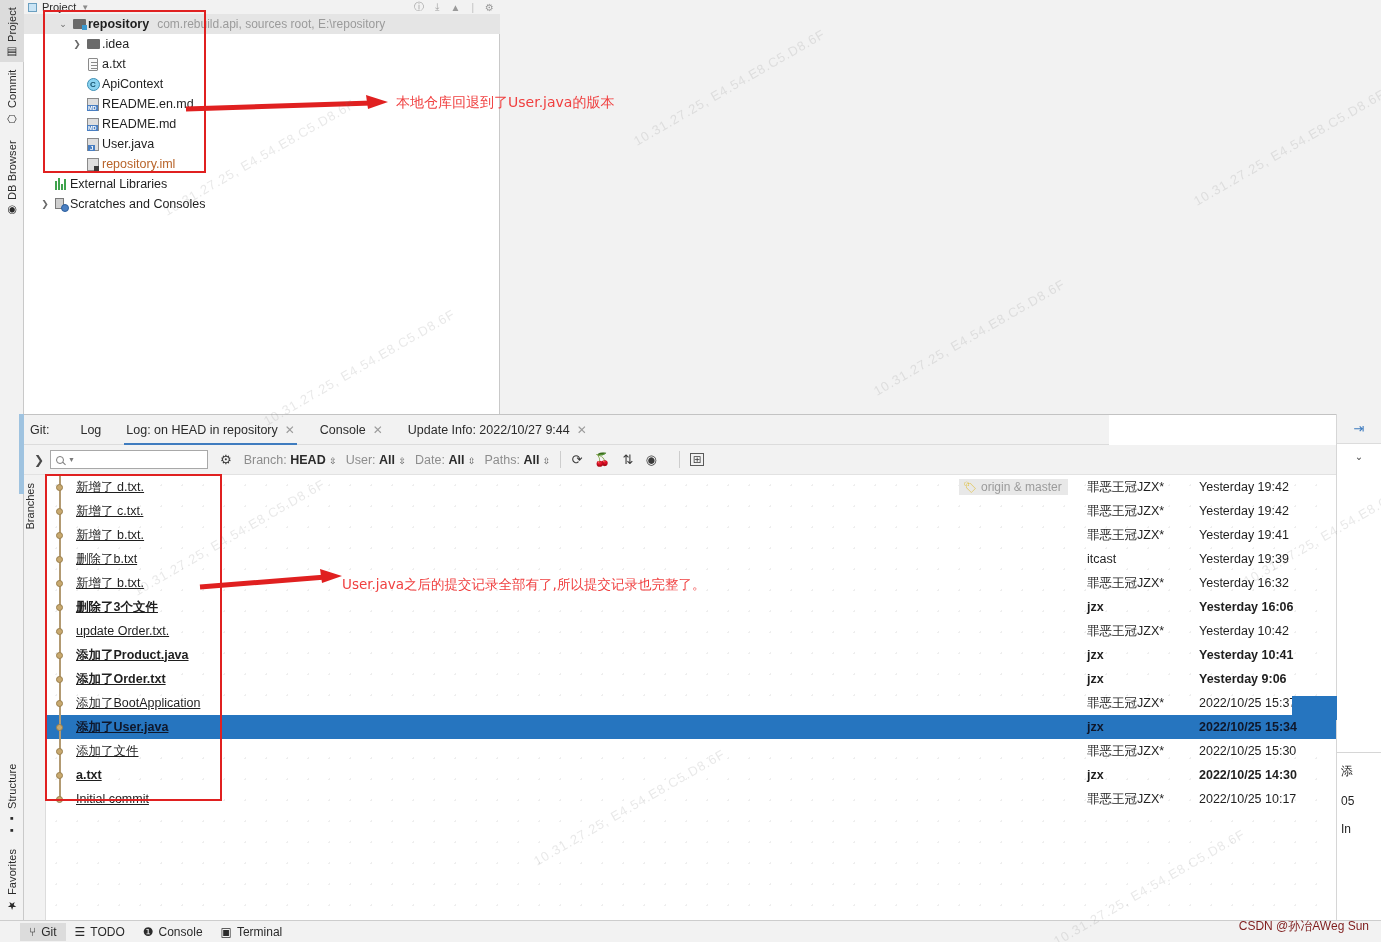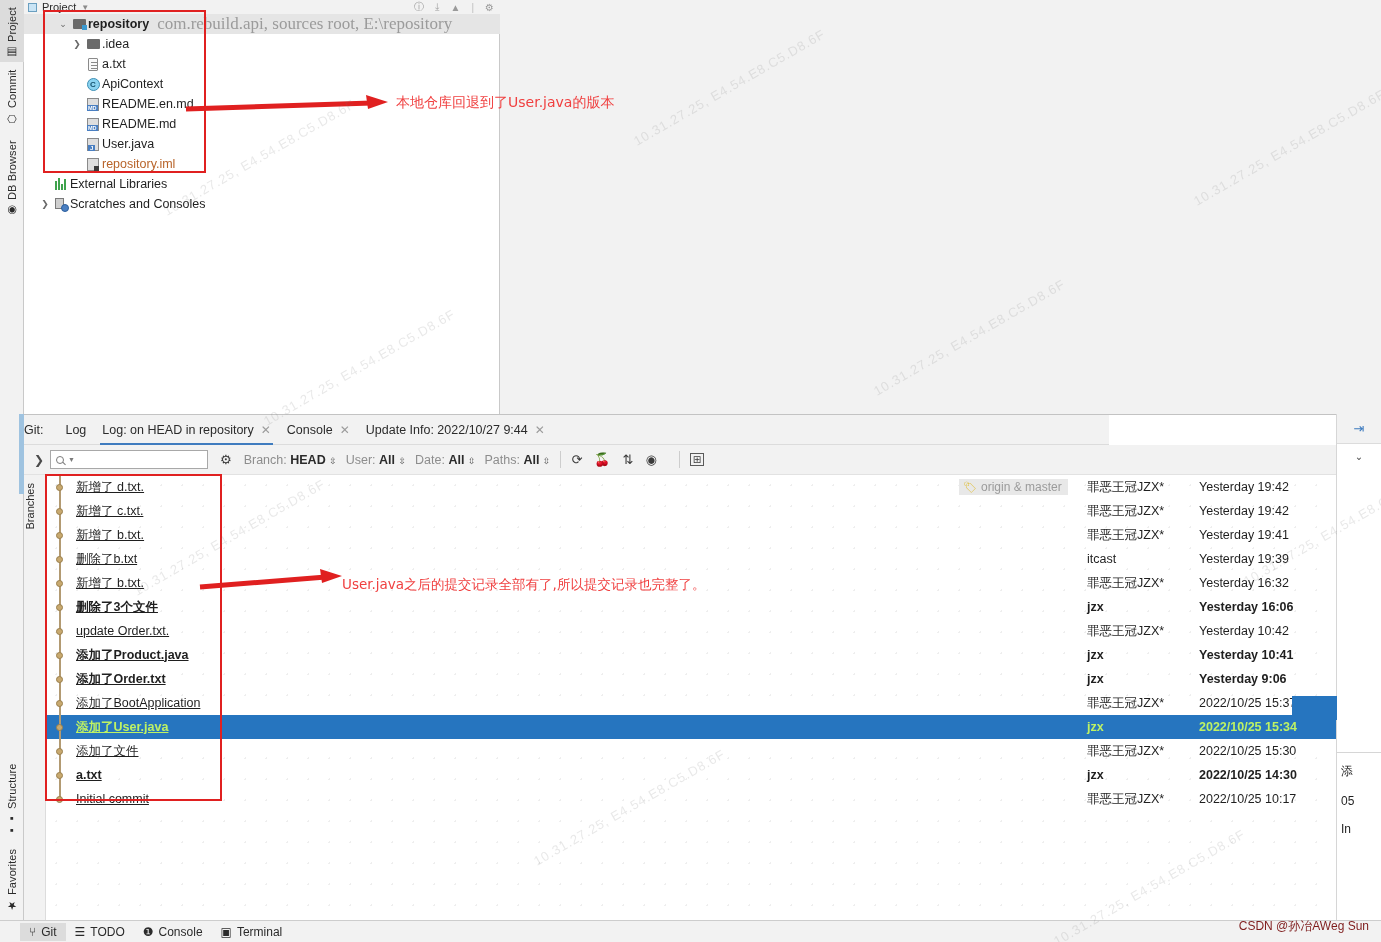--- a/index.html
+++ b/index.html
@@ -48,21 +48,21 @@
 
   .tree { position: absolute; left: 0; top: 14px; width: 476px; }
   .trow {
     height: 20px; display: flex; align-items: center; font-size: 12.5px;
     white-space: nowrap; padding-left: 4px; color: #1f1f1f;
   }
   .trow.sel { background: #e5e5e5; }
   .twist { width: 14px; color: #6a6a6a; font-size: 9px; text-align: center; flex: 0 0 14px; }
   .tico { width: 18px; flex: 0 0 18px; display: flex; align-items: center; justify-content: center; }
   .tlabel { }
-  .tsub { color: #9b9b9b; margin-left: 8px; font-size: 17px; font-family: Liberation Serif, serif; }
+  .tsub { color: #9b9b9b; margin-left: 8px; font-size: 12px; }
   .bold { font-weight: bold; }
   .orange { color: #b8642a; }
 
   
   .ic-folder { width: 13px; height: 10px; background: #6a6a6a; border-radius: 1px; position: relative; }
   .ic-folder:after { content:''; position:absolute; right:-1px; bottom:-1px; width:5px; height:5px; background:#3c9ad1; }
   .ic-folder.plain:after { display:none; }
   .ic-file { width: 10px; height: 13px; background: #fafafa; border: 1px solid #8a8a8a; border-radius: 1px; position: relative; }
   .ic-file:before { content:''; position:absolute; left:2px; top:3px; width:6px; height:1px; background:#8a8a8a;
      box-shadow: 0 3px 0 #8a8a8a, 0 6px 0 #8a8a8a; }
@@ -101,22 +101,22 @@
   .sc-row { font-size: 16px; color: #6d6d6d; margin-bottom: 23px; white-space: nowrap; }
   .sc-key { color: #3f7cbf; }
 
   
   .gitpanel {
     position: absolute; left: 24px; top: 414px; width: 1357px; height: 506px;
     background: #ffffff; border-top: 1px solid #c3c3c3;
   }
   .gittabs {
     position: absolute; left: 0; top: 0; width: 1085px; height: 30px;
-    background: #f2f2f2; display: flex; align-items: center; gap: 0px;
-    font-size: 12.5px; color: #2b2b2b; border-bottom: 1px solid #dcdcdc;
+    background: #f2f2f2; display: flex; align-items: center; gap: 9px;
+    padding-left: 6px; font-size: 12.5px; color: #2b2b2b; border-bottom: 1px solid #dcdcdc;
   }
   .gittabs .gl { margin-right: 14px; }
   .tab {
     position: relative; height: 30px; display: flex; align-items: center;
     padding: 0 8px; gap: 7px; cursor: default;
   }
   .tab.active:after {
     content: ''; position: absolute; left: 6px; right: 6px; bottom: 0; height: 2px; background: #3f7cbf;
   }
   .tab .xc { color: #9b9b9b; font-size: 12px; }
@@ -142,21 +142,21 @@
   .tb-sep { width: 1px; height: 17px; background: #cdcdcd; margin: 0 10px; }
   .tb-ic { font-size: 13px; color: #3a3a3a; margin-right: 12px; }
   .tb-right { position: absolute; right: 6px; top: 0; height: 30px; display: flex; align-items: center; gap: 14px; }
 
   
   .commits { position: absolute; left: 0; top: 60px; width: 1335px; height: 446px; background: #fff; }
   .crow {
     position: relative; height: 24px; display: flex; align-items: center;
     font-size: 12.5px; color: #1f1f1f; white-space: nowrap;
   }
-  .crow.sel { background: #2675bf; color: #bef264; }
+  .crow.sel { background: #2675bf; color: #0f172a; }
   .c-graph { width: 28px; flex: 0 0 28px; position: relative; height: 24px; }
   .c-graph .line { position: absolute; left: 13px; top: 0; width: 2px; height: 24px; background: #b29a72; }
   .c-graph .dot { position: absolute; left: 10px; top: 9px; width: 7px; height: 7px; border-radius: 50%;
      background: #c8a96f; border: 1px solid #9a7f4d; }
   .c-subject { flex: 1 1 auto; overflow: hidden; padding-left: 2px; text-decoration: underline; }
   .c-ref { display: inline-flex; align-items: center; gap: 4px; background: #e8e8e8; color: #9b9b9b;
      font-size: 12px; padding: 1px 6px 1px 4px; margin-right: 6px; }
   .c-ref .tagico { color: #e0c040; font-size: 11px; }
   .c-refcell { width: 128px; flex: 0 0 128px; text-align: left; }
   .c-author { width: 112px; flex: 0 0 112px; }

